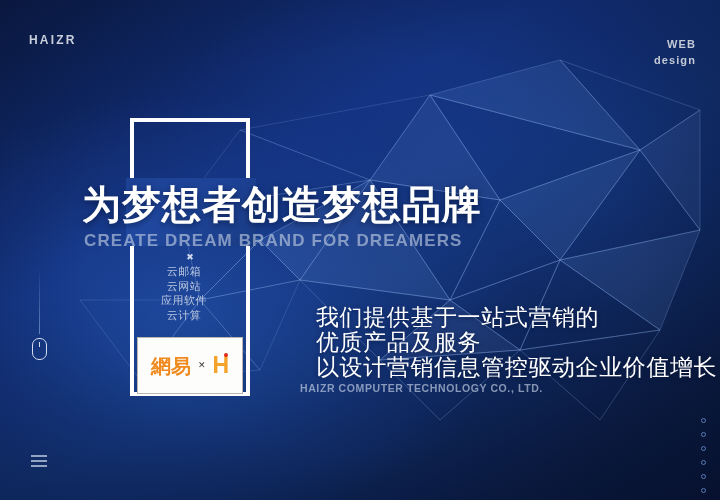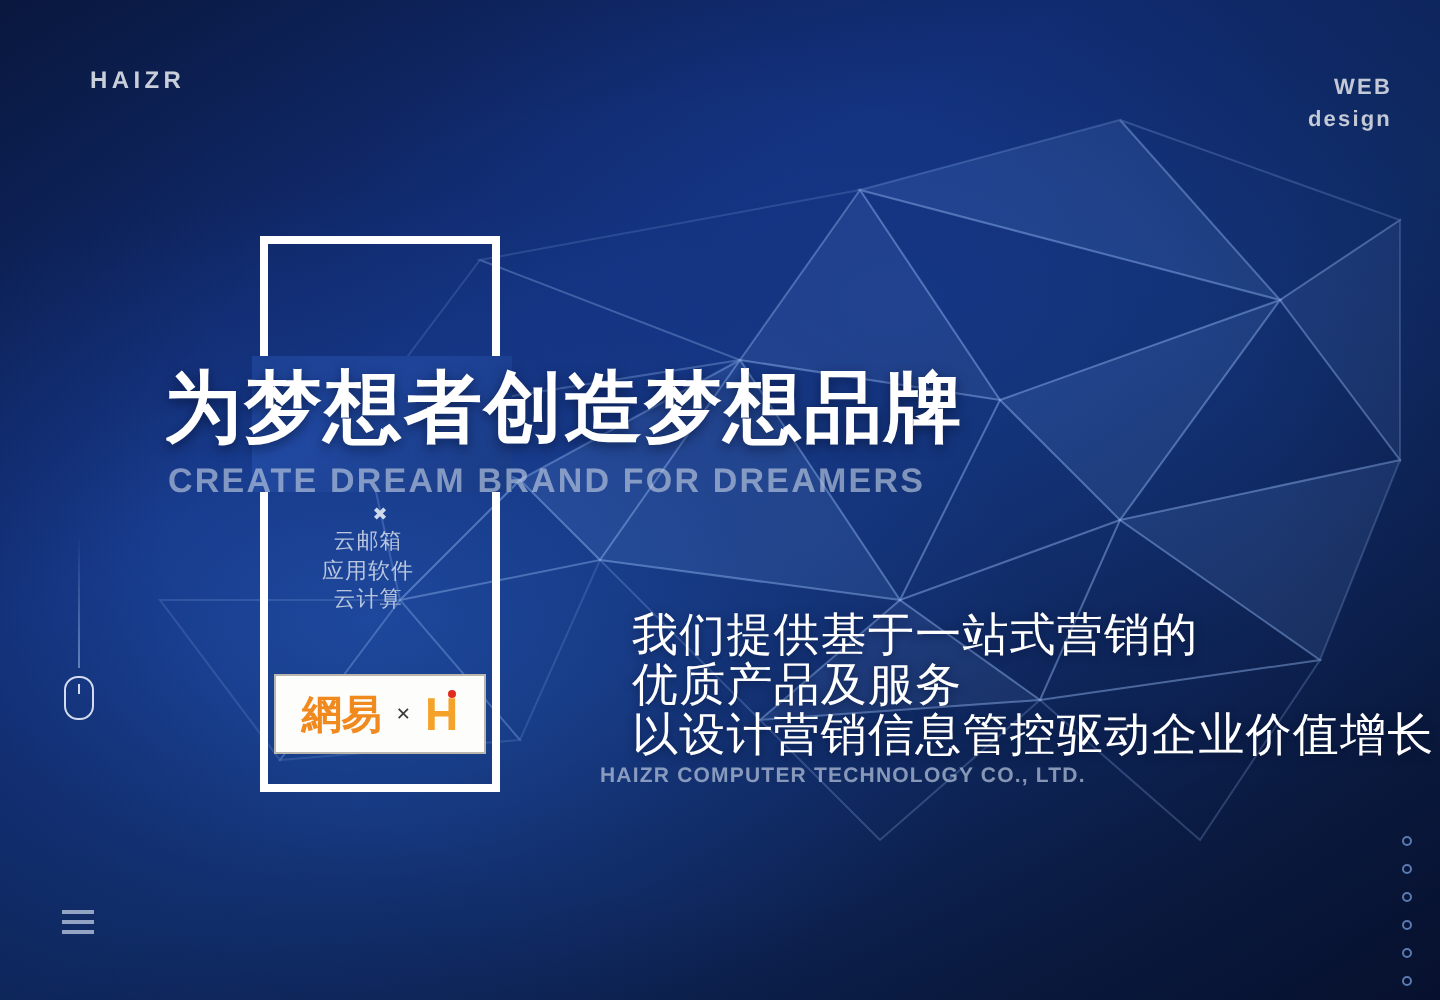--- a/index.html
+++ b/index.html
@@ -39,21 +39,20 @@
 
   
   .brand {
     position: absolute;
     left: 29px;
     top: 33px;
     font-size: 12px;
     font-weight: bold;
     letter-spacing: 2.2px;
     color: #c9cfda;
-    margin-left: 16px;
   }
   .webdesign {
     position: absolute;
     right: 24px;
     top: 36px;
     text-align: right;
     font-size: 11px;
     font-weight: bold;
     letter-spacing: 1.1px;
     color: #c3c9d6;
@@ -202,21 +201,21 @@
     color: #b9c6de;
     letter-spacing: 0.5px;
   }
   .svc-list div { white-space: nowrap; }
 
   .logo-box {
     position: absolute;
     left: 137px;
     top: 337px;
     width: 106px;
-    height: 40px;
+    height: 57px;
     background: #fdfdfb;
     border: 1px solid #b9b7ad;
     box-sizing: border-box;
     display: flex;
     align-items: center;
     justify-content: center;
     gap: 7px;
   }
   .logo-netease {
     font-size: 20px;
@@ -352,20 +351,21 @@
   <div class="card-frame"></div>
   <div class="frame-cut"></div>
   <div class="frame-cut2"></div>
 
   <div class="headline">为梦想者创造梦想品牌</div>
   <div class="subhead">CREATE DREAM BRAND FOR DREAMERS</div>
 
   <div class="card-x">✖</div>
   <div class="svc-list">
     <div>云邮箱</div>
+    <div>云网站</div>
     <div>应用软件</div>
     <div>云计算</div>
   </div>
 
   <div class="logo-box">
     <span class="logo-netease">網易</span>
     <span class="logo-times">✕</span>
     <span class="logo-h">
       <span>H</span>
       <span class="reddot"></span>

